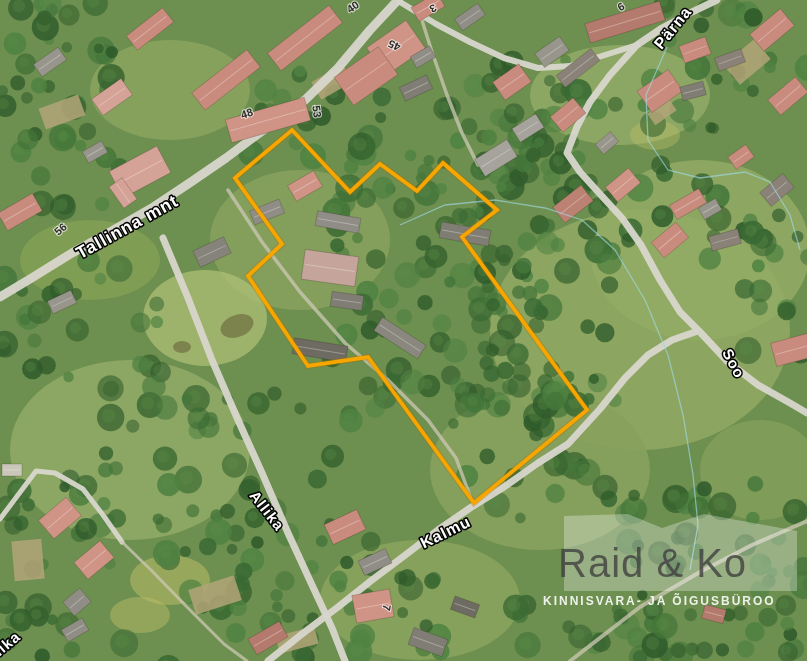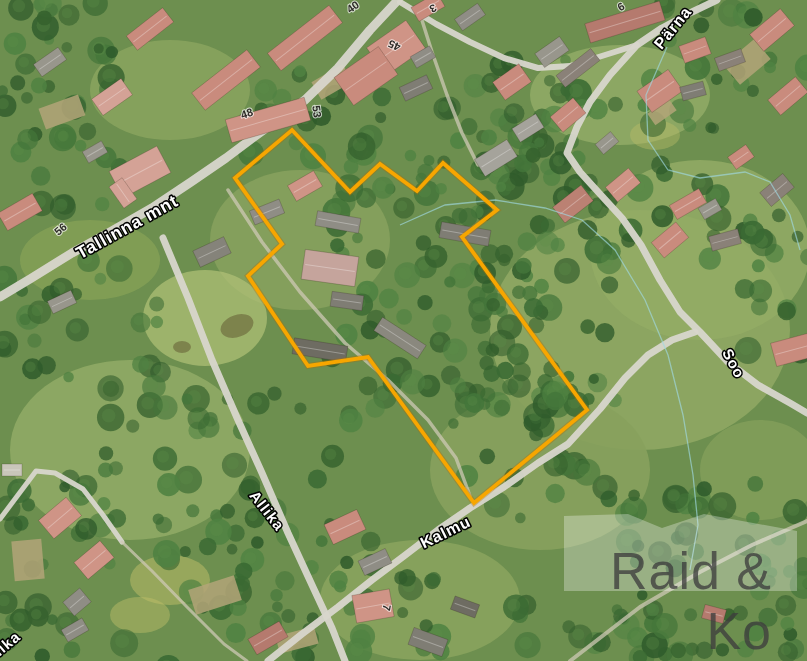--- a/index.html
+++ b/index.html
@@ -1,22 +1,22 @@
 <!DOCTYPE html>
 <html><head>
 <meta charset="utf-8">
 <style>
   html,body{margin:0;padding:0;background:#222;}
   .stage{position:relative;width:807px;height:661px;overflow:hidden;background:#6d8f4f;
          font-family:"Liberation Sans",sans-serif;}
   .stage svg{position:absolute;left:0;top:0;display:block;}
   svg text{font-family:"Liberation Sans",sans-serif;}
   .watermark{position:absolute;left:0;top:0;width:807px;height:661px;pointer-events:none;}
-  .wm-logo{position:absolute;left:558px;top:541px;width:214px;text-align:right;
-           font-size:52px;font-weight:normal;color:rgba(62,62,62,0.78);letter-spacing:1px;
+  .wm-logo{position:absolute;left:558px;top:541px;width:214px;text-align:left;
+           font-size:40px;font-weight:normal;color:rgba(62,62,62,0.78);letter-spacing:1px;
            font-family:"Liberation Sans",sans-serif;}
   .wm-tagline{position:absolute;left:543px;top:594px;width:226px;text-align:center;
               font-size:12px;font-weight:bold;color:rgba(255,255,255,0.88);
               letter-spacing:2px;white-space:nowrap;font-family:"Liberation Sans",sans-serif;}
 </style>
 </head>
 <body>
 
 <div class="stage">
   <svg id="map-svg" width="807" height="661" viewBox="0 0 807 661">
@@ -1087,14 +1087,15 @@
         <text x="313" y="112" transform="rotate(82 313 112)" font-size="11" font-weight="bold" fill="#2e2c28" stroke="#ffffff" stroke-opacity="0.7" stroke-width="2" paint-order="stroke" text-anchor="middle">53</text>
         <text x="63" y="232" transform="rotate(-40 63 232)" font-size="11" font-weight="bold" fill="#2e2c28" stroke="#ffffff" stroke-opacity="0.7" stroke-width="2" paint-order="stroke" text-anchor="middle">56</text>
         <text x="383" y="607" transform="rotate(100 383 607)" font-size="11" font-weight="bold" fill="#2e2c28" stroke="#ffffff" stroke-opacity="0.7" stroke-width="2" paint-order="stroke" text-anchor="middle">7</text>
       </g>
       <g>
         <polygon points="564,591 564,516 628,514 662,528 704,514 797,531 797,591" fill="#ffffff" opacity="0.3"></polygon>
       </g>
     </svg>
   <div class="watermark">
     <div class="wm-logo">Raid &amp; Ko</div>
+    <div class="wm-tagline">KINNISVARA- JA ÕIGUSBÜROO</div>
   </div>
 </div>
 
 </body></html>

